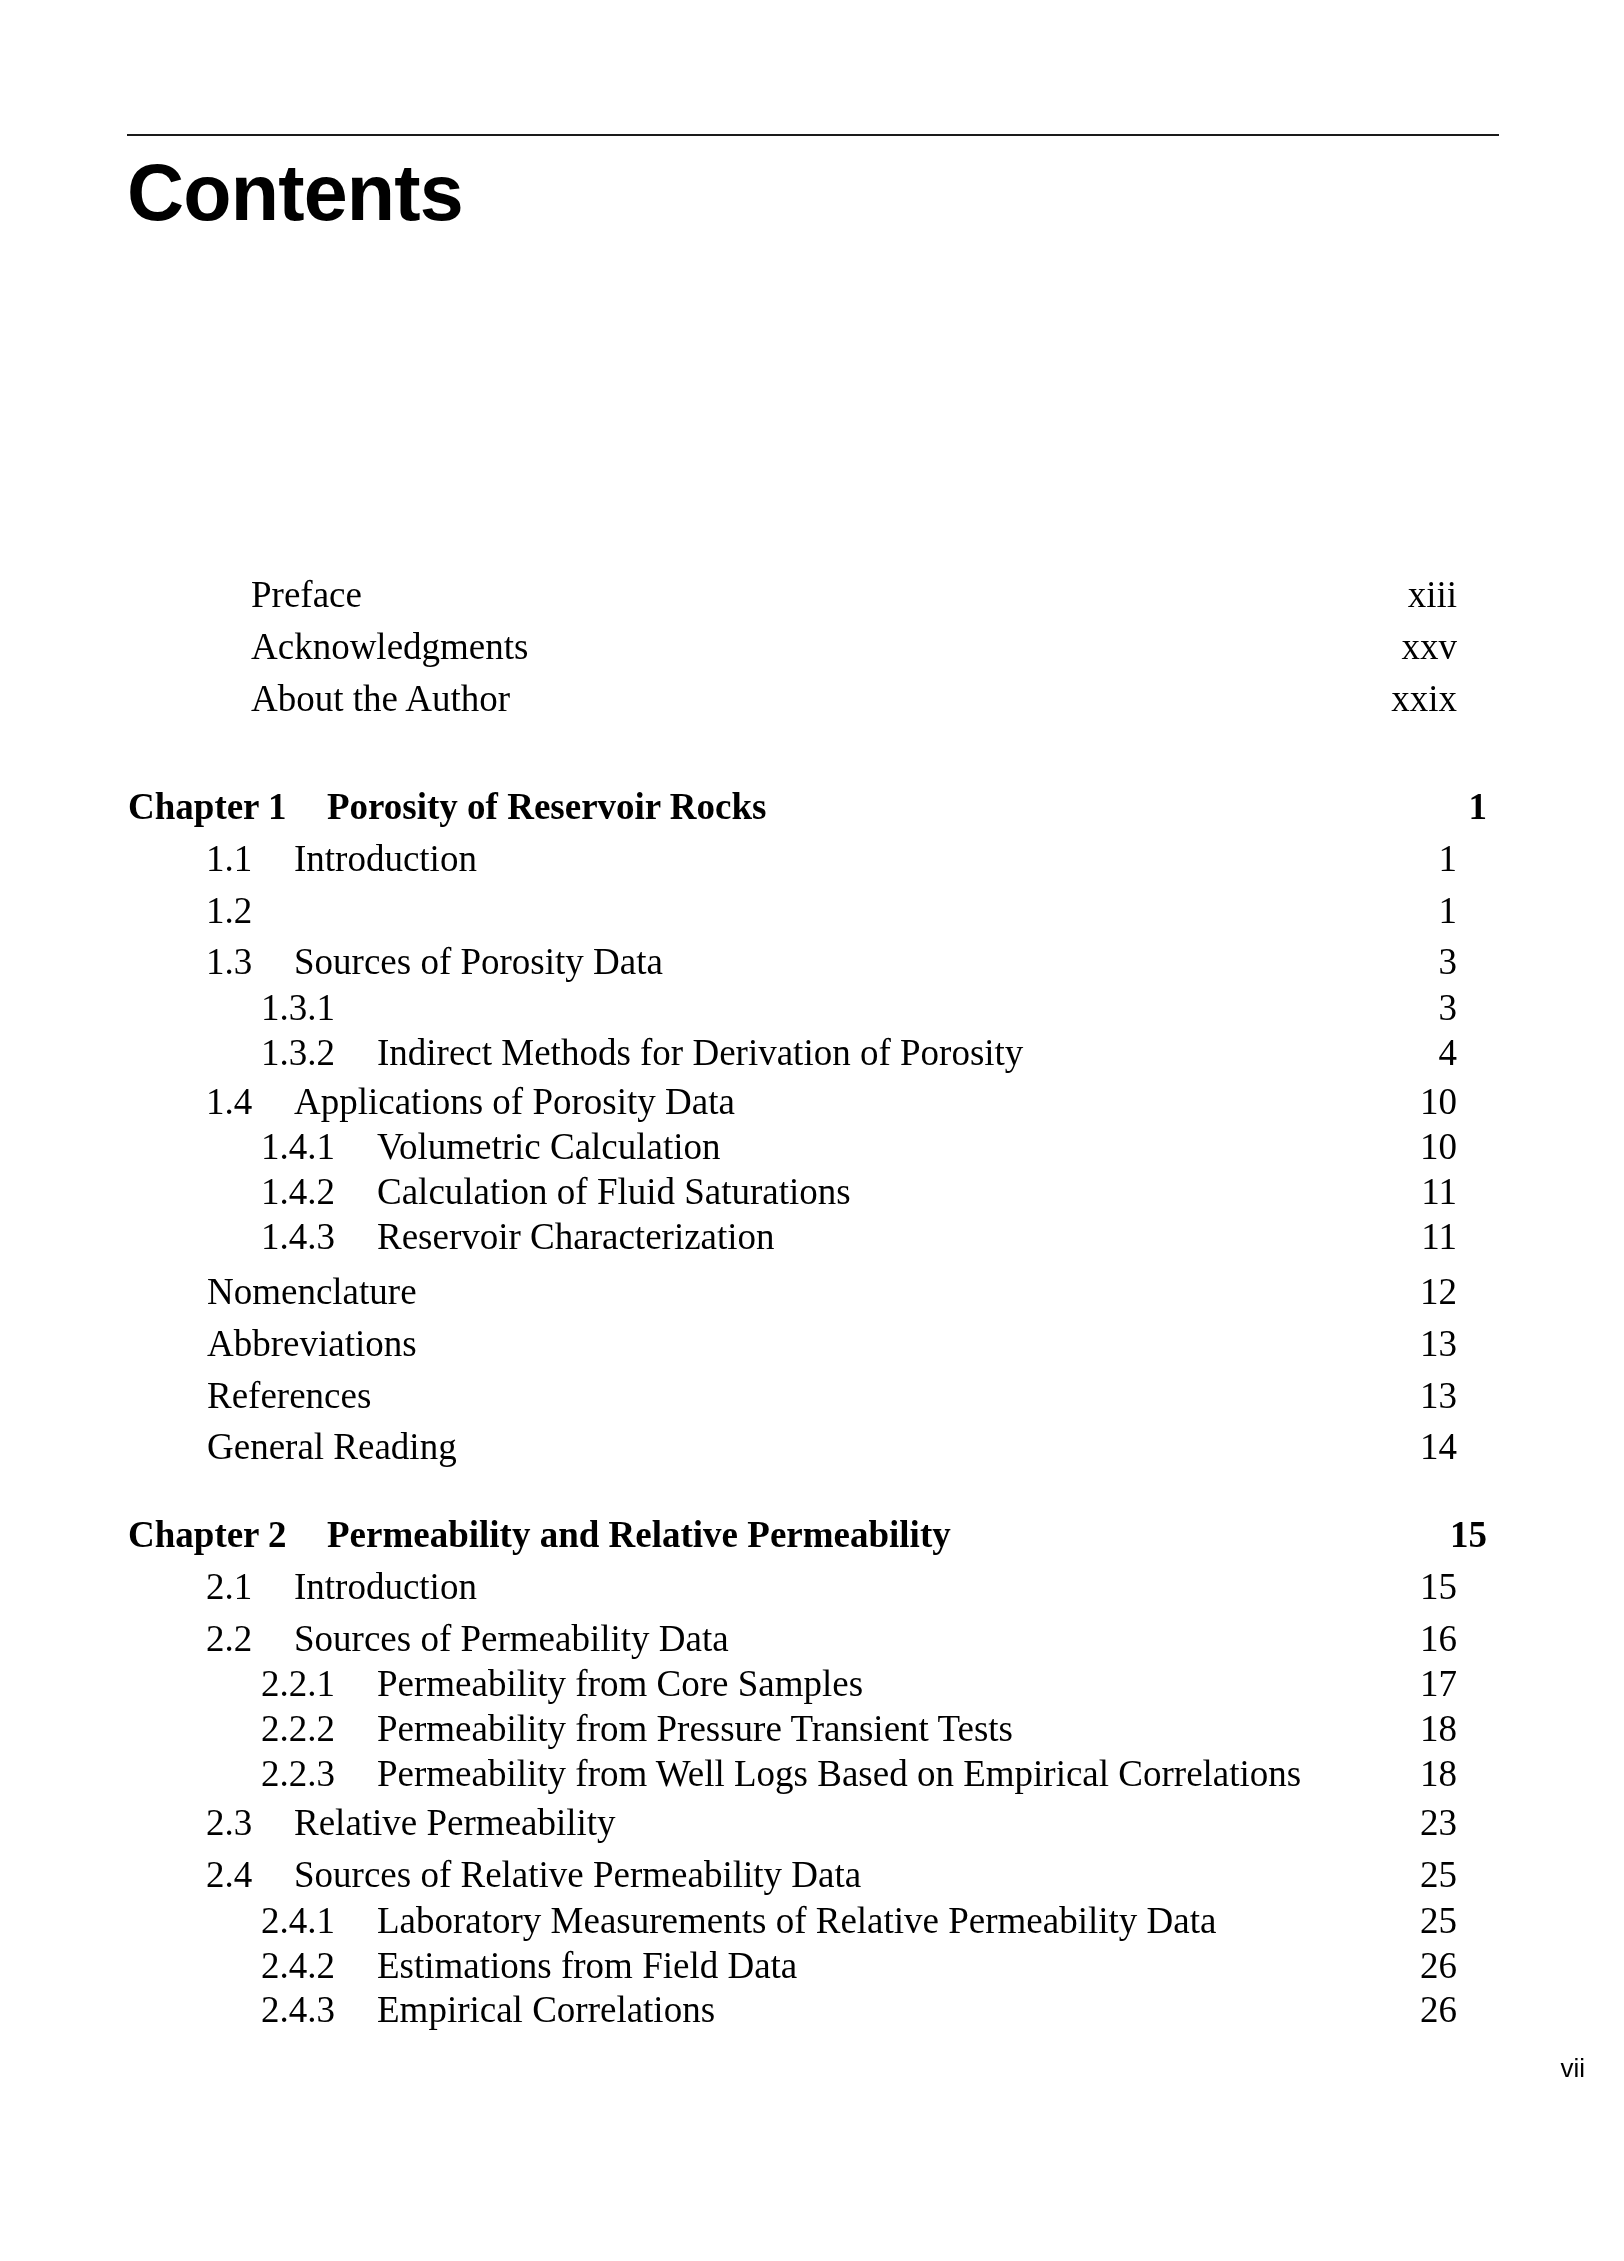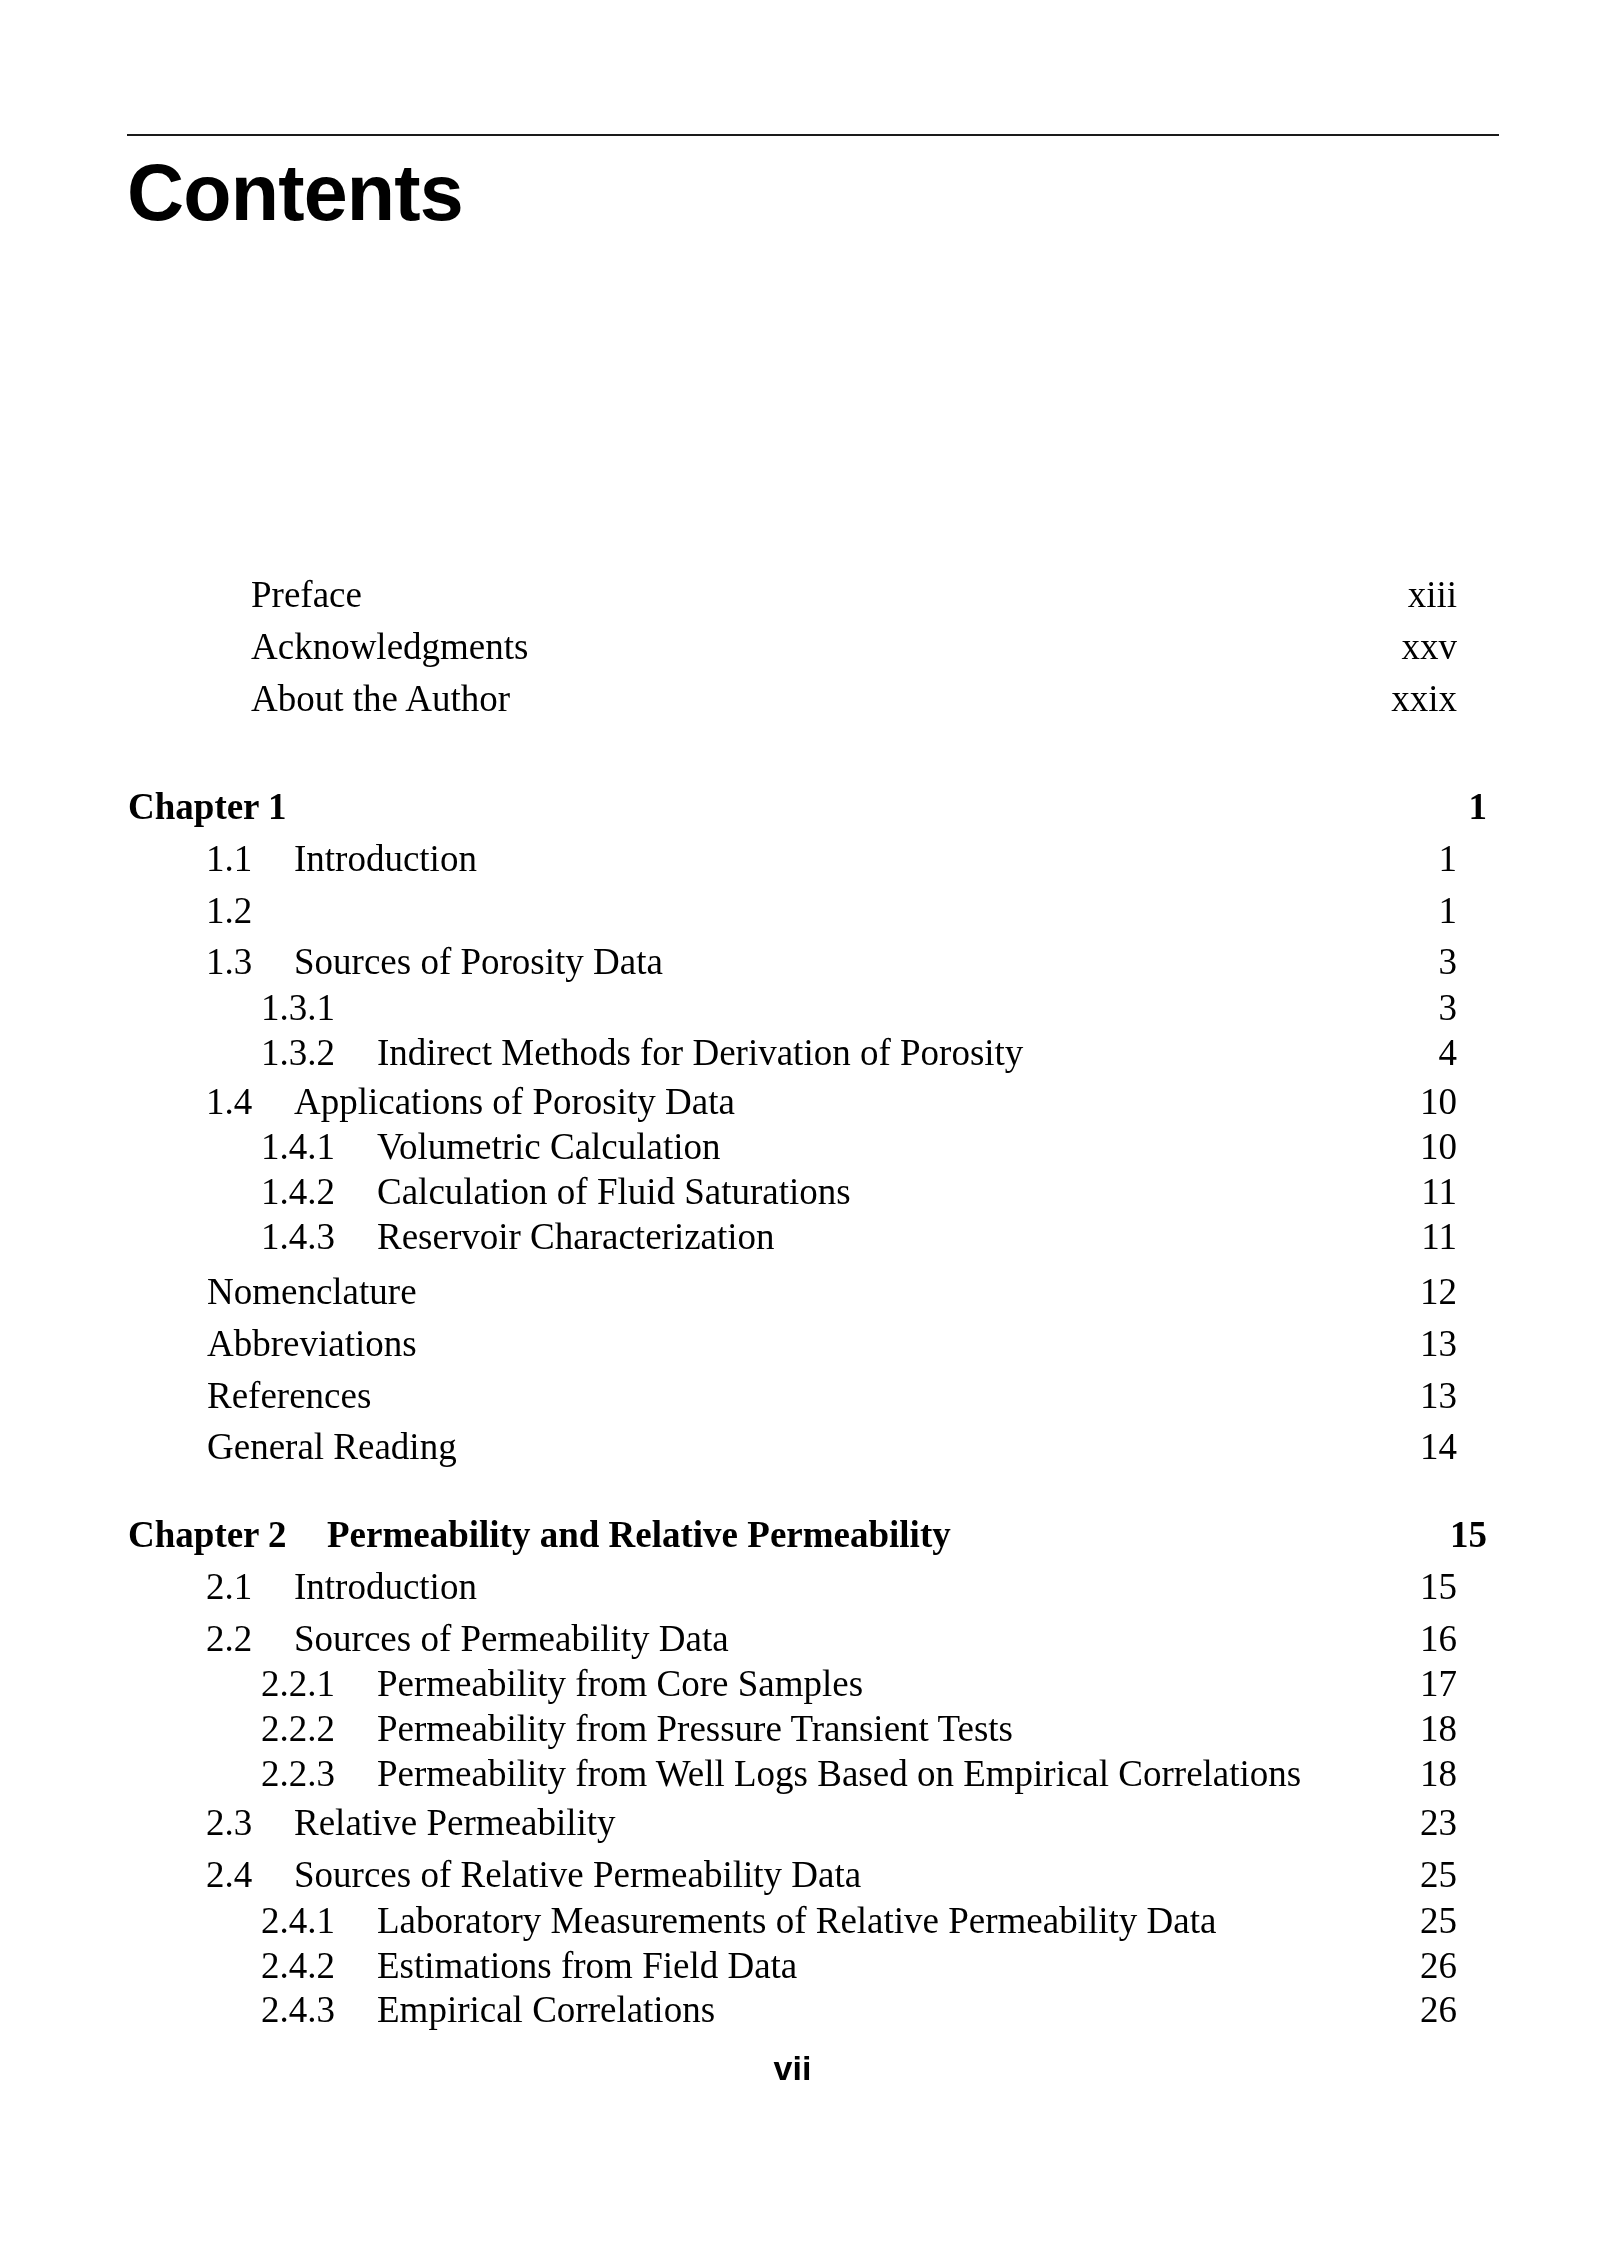--- a/index.html
+++ b/index.html
@@ -11,21 +11,21 @@
   .row .pg { right: 168px; text-align: right; }
   .row.chapter { font-weight: bold; padding-left: 30px; }
   .fm .ttl { left: 251px; }
   .chapter .lbl { left: 128px; }
   .chapter .ttl { left: 327px; }
   .sec .num { left: 206px; }
   .sec .ttl { left: 294px; }
   .sub .num { left: 261px; }
   .sub .ttl { left: 377px; }
   .bm .ttl { left: 207px; }
-  .footer-page { position: absolute; left: 0; width: 1585px; text-align: center; top: 2053px; font-family: "Liberation Sans", sans-serif; font-weight: bold; font-size: 34px; line-height: 30px; }
+  .footer-page { position: absolute; left: 0; width: 1585px; text-align: right; top: 2053px; font-family: "Liberation Sans", sans-serif; font-weight: normal; font-size: 26px; line-height: 30px; }
 </style>
 </head>
 <body>
 
 <div class="rule"></div>
 <h1 class="page-title">Contents</h1>
 
 <div class="row fm" style="top:528px">
   <span class="ttl">Preface</span>
   <span class="pg">xiii</span>
@@ -34,20 +34,21 @@
   <span class="ttl">Acknowledgments</span>
   <span class="pg">xxv</span>
 </div>
 <div class="row fm" style="top:632px">
   <span class="ttl">About the Author</span>
   <span class="pg">xxix</span>
 </div>
 
 <div class="row chapter" style="top:740px">
   <span class="lbl">Chapter 1</span>
+  <span class="ttl">Porosity of Reservoir Rocks</span>
   <span class="pg">1</span>
 </div>
 <div class="row sec" style="top:792px">
   <span class="num">1.1</span>
   <span class="ttl">Introduction</span>
   <span class="pg">1</span>
 </div>
 <div class="row sec" style="top:844px">
   <span class="num">1.2</span>
   <span class="pg">1</span>

